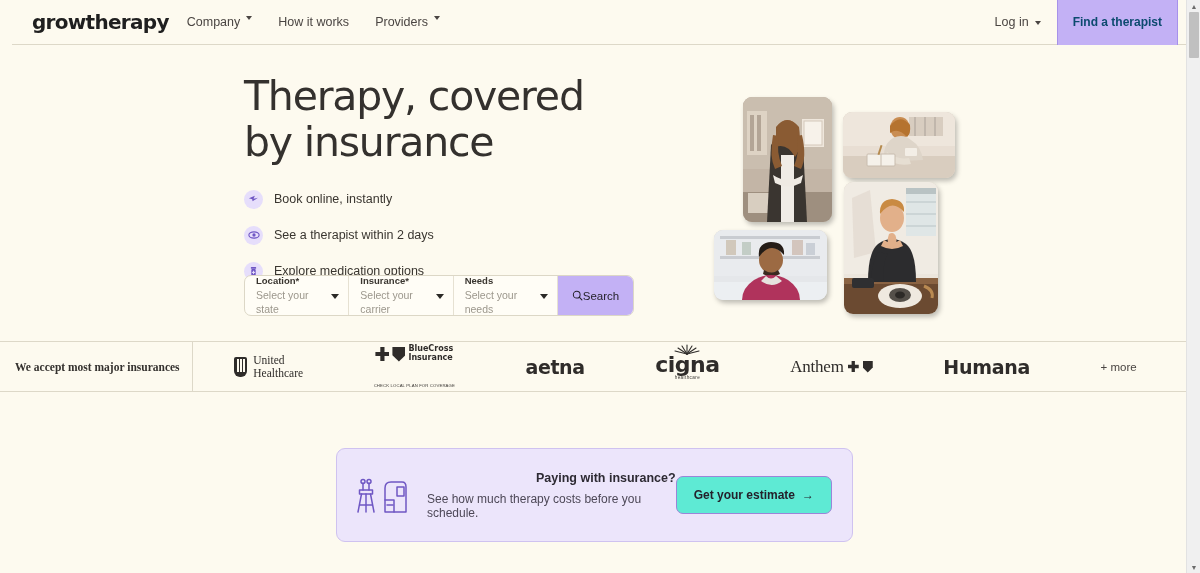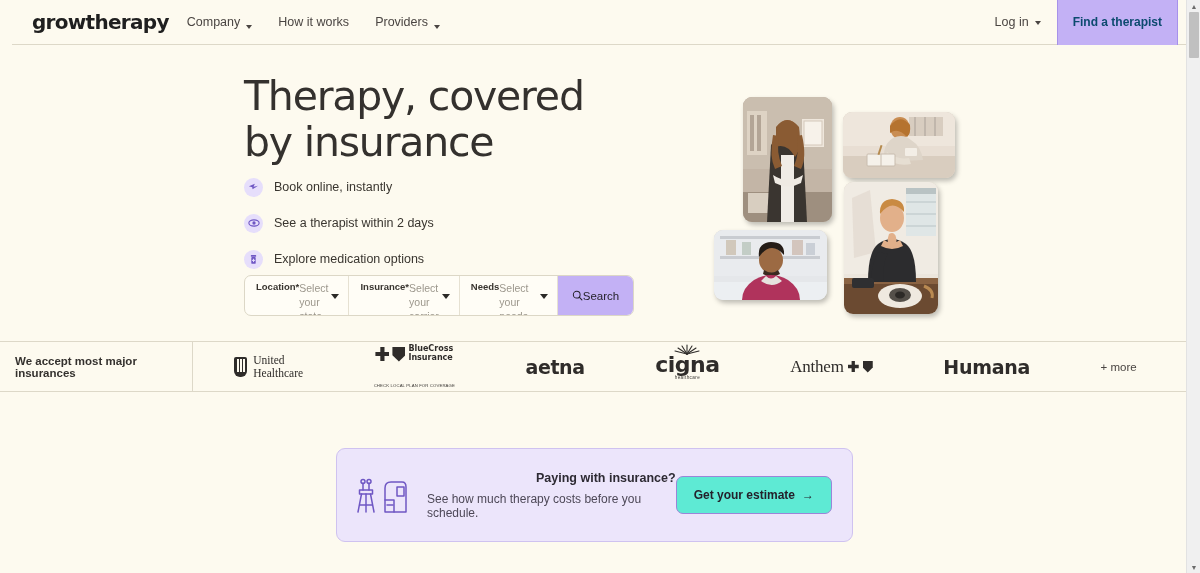--- a/index.html
+++ b/index.html
@@ -57,21 +57,21 @@
     font-weight: 800;
     letter-spacing: -0.7px;
     color: #1f1f1f;
     font-family: "DejaVu Sans", sans-serif;
   }
   .nav {
     display: flex; align-items: center;
     margin-left: 18px; gap: 26px;
   }
   .nav-item {
-    display: flex; align-items: flex-end; gap: 6px;
+    display: flex; align-items: flex-start; gap: 6px;
     font-size: 12.5px; color: #4a4542;
     cursor: pointer;
   }
   .caret {
     width: 0; height: 0;
     border-left: 3.5px solid transparent;
     border-right: 3.5px solid transparent;
     border-top: 4.5px solid #4a4542;
     margin-top: 1px;
   }
@@ -103,21 +103,21 @@
   }
   .hero-copy { position: absolute; left: 244px; top: 29px; width: 430px; }
   .headline {
     font-size: 41px;
     font-weight: 400;
     line-height: 1.12;
     letter-spacing: -1.2px;
     color: #34312e;
     font-family: "DejaVu Sans", sans-serif;
   }
-  .bullets { margin-top: 12px; display: flex; flex-direction: column; gap: 17px; }
+  .bullets { margin-top: 24px; display: flex; flex-direction: column; gap: 17px; }
   .bullet { display: flex; align-items: center; gap: 11px; }
   .bullet-ico {
     width: 19px; height: 19px; border-radius: 50%;
     background: #e6defb;
     display: flex; align-items: center; justify-content: center;
     flex: 0 0 19px;
   }
   .bullet-ico svg { display: block; }
   .bullet-txt { font-size: 12.5px; color: #39352f; }
 
@@ -129,21 +129,21 @@
     background: #fffdf6;
     border: 1px solid #dcd7c6;
     border-radius: 7px;
     overflow: hidden;
   }
   .sfield {
     position: relative;
     flex: 1 1 0;
     padding: 5px 20px 5px 11px;
     border-right: 1px solid #e6e1d2;
-    display: flex; flex-direction: row; justify-content: center;
+    display: flex; flex-direction: column; justify-content: center;
     cursor: pointer;
   }
   .sfield-label { font-size: 9.5px; color: #39352f; font-weight: 600; line-height: 1.3; }
   .sfield-value { font-size: 10.5px; color: #9c978c; line-height: 1.35; }
   .sfield .caret2 {
     position: absolute; right: 9px; top: 50%; margin-top: -2px;
     width: 0; height: 0;
     border-left: 4px solid transparent;
     border-right: 4px solid transparent;
     border-top: 5px solid #2b2926;
@@ -178,21 +178,21 @@
     border-top: 1px solid #ddd8c8;
     border-bottom: 1px solid #ddd8c8;
     display: flex; align-items: center;
   }
   .band-label {
     width: 193px;
     border-right: 1px solid #ddd8c8;
     height: 100%;
     display: flex; align-items: center;
     padding-left: 15px;
-    font-size: 11.5px; color: #34312e; font-weight: 600;
+    font-size: 11.5px; color: #34312e; font-weight: 600; font-family: Liberation Serif, serif;
   }
   .band-logos {
     flex: 1;
     display: flex; align-items: center; justify-content: space-around;
     height: 100%;
     padding: 0 14px 0 6px;
   }
   .logo-slot { display: flex; align-items: center; justify-content: center; }
 
   .uhc { display: flex; align-items: center; gap: 6px; }

